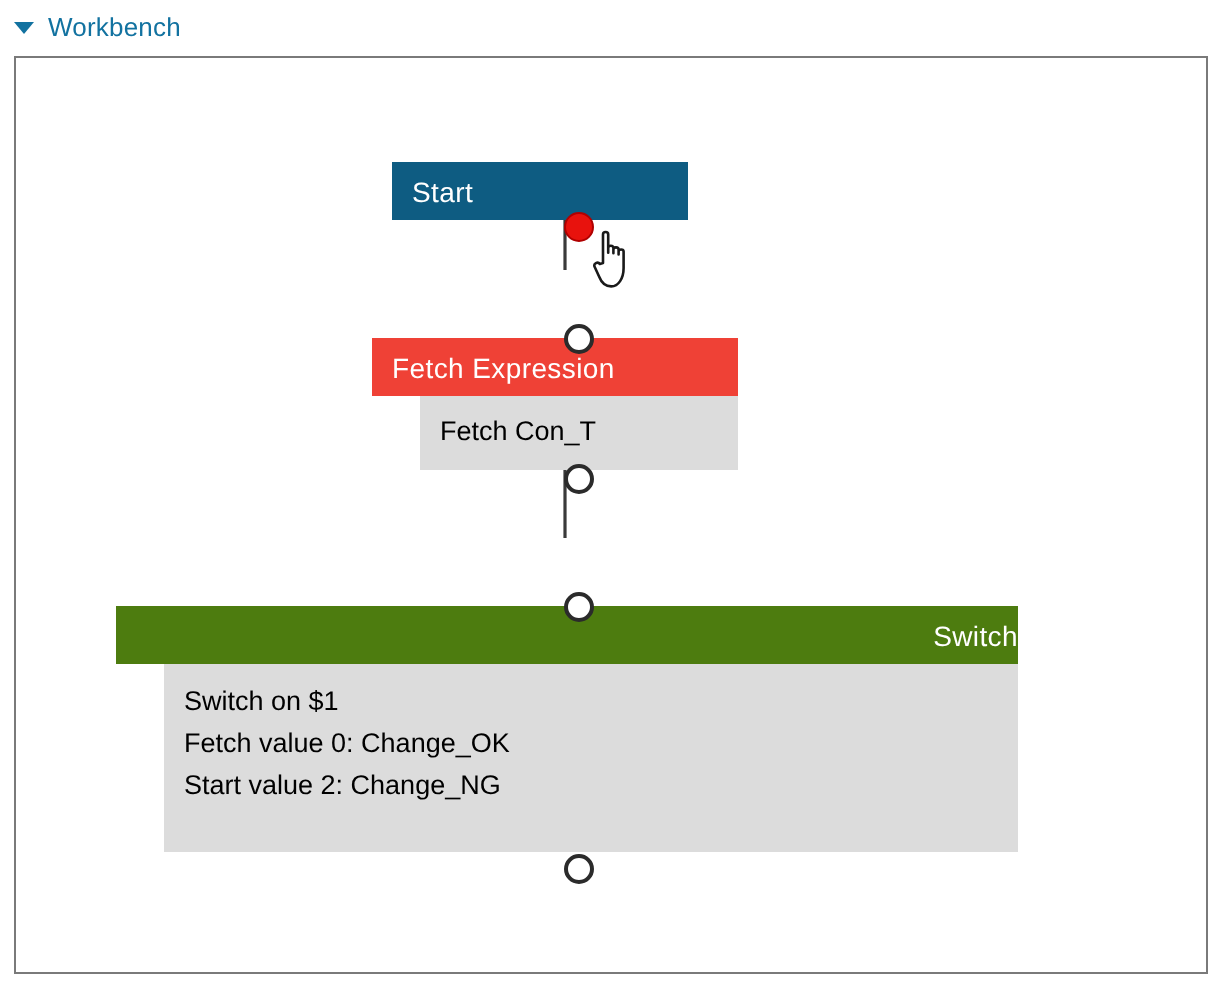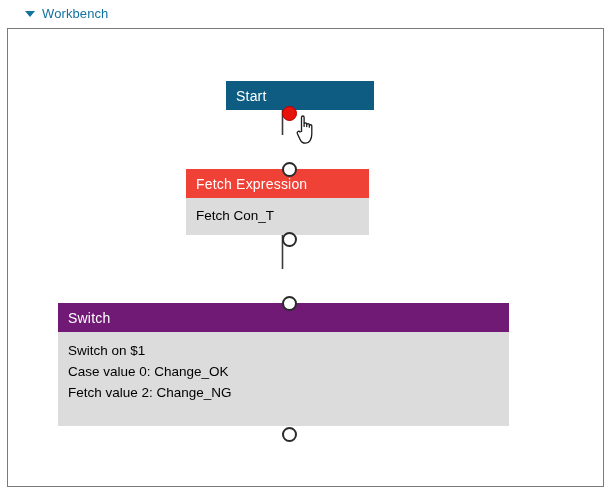--- a/index.html
+++ b/index.html
@@ -16,21 +16,21 @@
   }
 
   
   #workbench-header {
     position: absolute;
     left: 0;
     top: 0;
     height: 26px;
     display: flex;
     align-items: center;
-    padding-left: 25px;
+    padding-left: 7px;
     box-sizing: border-box;
   }
   #collapse-triangle {
     width: 0;
     height: 0;
     border-left: 5px solid transparent;
     border-right: 5px solid transparent;
     border-top: 6px solid #1272a0;
     margin-right: 7px;
     margin-top: 1px;
@@ -77,30 +77,31 @@
     padding-left: 10px;
     box-sizing: border-box;
     color: #ffffff;
     font-size: 14px;
     letter-spacing: 0.2px;
   }
   .node-body {
     background: #dcdcdc;
     box-sizing: border-box;
     padding: 7px 0 7px 10px;
+    margin-left: 24px;
   }
   .node-body-line {
     font-size: 13.5px;
     color: #000000;
     line-height: 21px;
     white-space: nowrap;
   }
 
   
-  #node-start        { left: 218px; top: 52px;  width: 148px; }
+  #node-start        { left: 188px; top: 52px;  width: 148px; }
   #node-fetch        { left: 178px; top: 140px; width: 183px; }
   #node-switch       { left: 50px;  top: 274px; width: 451px; }
 
   
   .port {
     position: absolute;
     width: 15px;
     height: 15px;
     border-radius: 50%;
     box-sizing: border-box;
@@ -155,27 +156,27 @@
   <div class="node" id="node-fetch">
     <div class="node-header" style="background:#ef4136;">
       <span>Fetch Expression</span>
     </div>
     <div class="node-body" style="height:37px;">
       <div class="node-body-line">Fetch Con_T</div>
     </div>
   </div>
 
   <div class="node" id="node-switch">
-    <div class="node-header" style="background:#701a75;">
+    <div class="node-header" style="background:#4d7c0f;justify-content:flex-end;">
       <span>Switch</span>
     </div>
     <div class="node-body" style="height:94px; padding-top:8px;">
       <div class="node-body-line">Switch on $1</div>
-      <div class="node-body-line">Case value 0: Change_OK</div>
-      <div class="node-body-line">Fetch value 2: Change_NG</div>
+      <div class="node-body-line">Fetch value 0: Change_OK</div>
+      <div class="node-body-line">Start value 2: Change_NG</div>
     </div>
   </div>
 
   <div class="port port-active" id="port-start-out"></div>
   <div class="port port-open" id="port-fetch-in"></div>
   <div class="port port-open" id="port-fetch-out"></div>
   <div class="port port-open" id="port-switch-in"></div>
   <div class="port port-open" id="port-switch-out"></div>
 
   <svg id="hand-cursor" viewBox="0 0 26 32">

